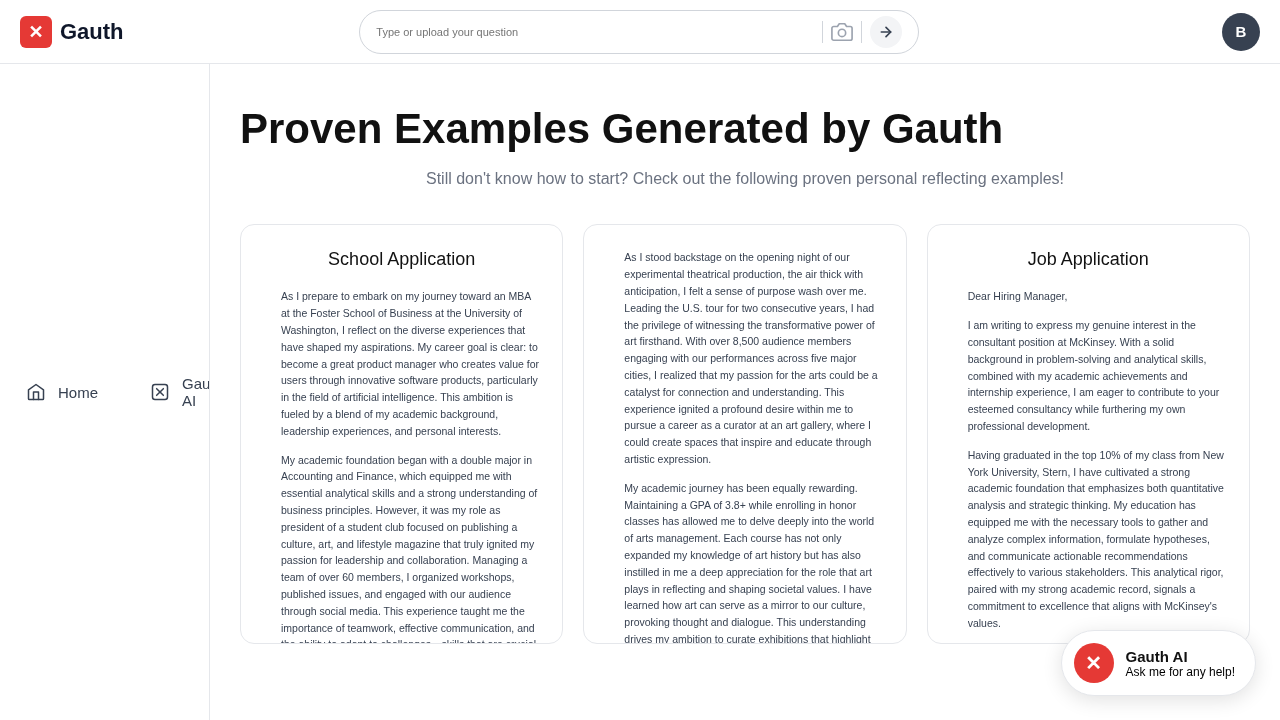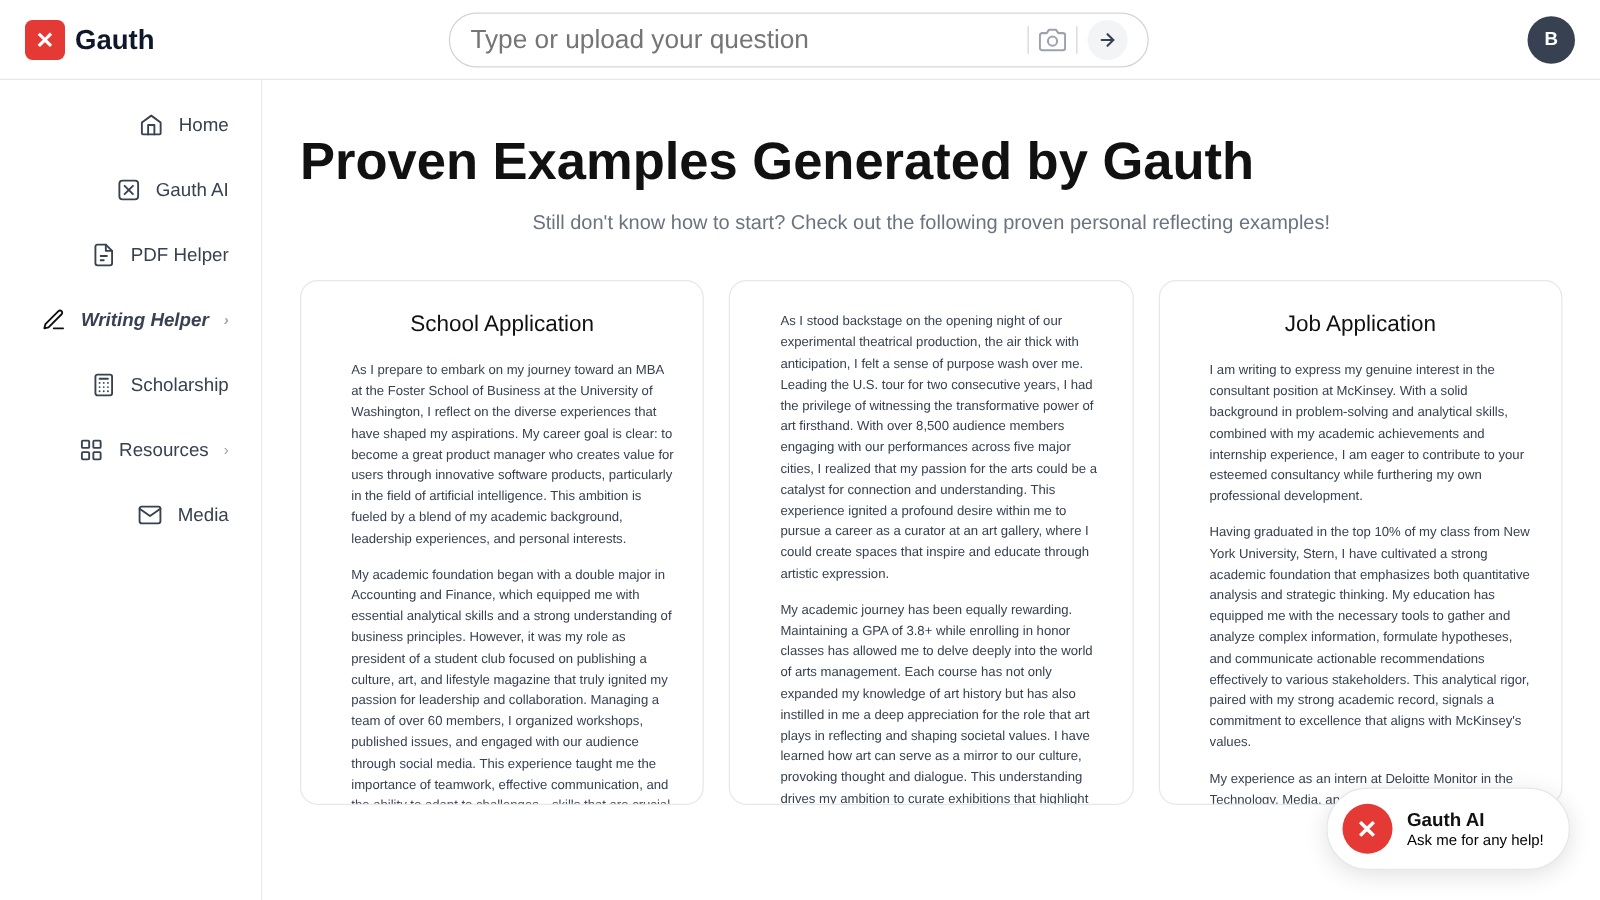--- a/index.html
+++ b/index.html
@@ -47,21 +47,21 @@
       border: 1.5px solid #d1d5db;
       border-radius: 30px;
       padding: 0 16px;
       height: 44px;
       gap: 8px;
     }
     .search-input {
       flex: 1;
       border: none;
       outline: none;
-      font-size: 21px;
+      font-size: 11px;
       color: #ec4899;
       background: transparent;
     }
     .search-divider {
       width: 1px;
       height: 22px;
       background: #d1d5db;
     }
     .search-arrow {
       width: 32px;
@@ -93,25 +93,24 @@
       flex: 1;
       overflow: hidden;
     }
 
     
     .sidebar {
       width: 210px;
       border-right: 1px solid #e5e7eb;
       padding: 16px 0;
       display: flex;
-      flex-direction: column;
-      gap: 12px;
+      flex-direction: row;
+      gap: 0;
       flex-shrink: 0;
       overflow-y: auto;
-      align-items: flex-end;
     }
     .sidebar-item {
       display: flex;
       align-items: center;
       gap: 12px;
       padding: 10px 20px;
       cursor: pointer;
       border-radius: 8px;
       margin: 0 6px;
       color: #374151;
@@ -353,20 +352,21 @@
         <div class="card-text">
           <p>As I stood backstage on the opening night of our experimental theatrical production, the air thick with anticipation, I felt a sense of purpose wash over me. Leading the U.S. tour for two consecutive years, I had the privilege of witnessing the transformative power of art firsthand. With over 8,500 audience members engaging with our performances across five major cities, I realized that my passion for the arts could be a catalyst for connection and understanding. This experience ignited a profound desire within me to pursue a career as a curator at an art gallery, where I could create spaces that inspire and educate through artistic expression.</p>
           <p>My academic journey has been equally rewarding. Maintaining a GPA of 3.8+ while enrolling in honor classes has allowed me to delve deeply into the world of arts management. Each course has not only expanded my knowledge of art history but has also instilled in me a deep appreciation for the role that art plays in reflecting and shaping societal values. I have learned how art can serve as a mirror to our culture, provoking thought and dialogue. This understanding drives my ambition to curate exhibitions that highlight diverse perspectives and foster a greater appreciation for the arts.</p>
 
         </div>
       </div>
 
       <div class="card">
         <div class="card-title">Job Application</div>
         <div class="card-text">
+          <p>Dear Hiring Manager,</p>
           <p>I am writing to express my genuine interest in the consultant position at McKinsey. With a solid background in problem-solving and analytical skills, combined with my academic achievements and internship experience, I am eager to contribute to your esteemed consultancy while furthering my own professional development.</p>
           <p>Having graduated in the top 10% of my class from New York University, Stern, I have cultivated a strong academic foundation that emphasizes both quantitative analysis and strategic thinking. My education has equipped me with the necessary tools to gather and analyze complex information, formulate hypotheses, and communicate actionable recommendations effectively to various stakeholders. This analytical rigor, paired with my strong academic record, signals a commitment to excellence that aligns with McKinsey's values.</p>
           <p>My experience as an intern at Deloitte Monitor in the Technology, Media, and Telecommunications (TMT) sector enabled me to apply my theoretical knowledge to real-world challenges. gathering data, par technical skills bu</p>
         </div>
       </div>
 
     </div>
   </main>
 </div>
 

